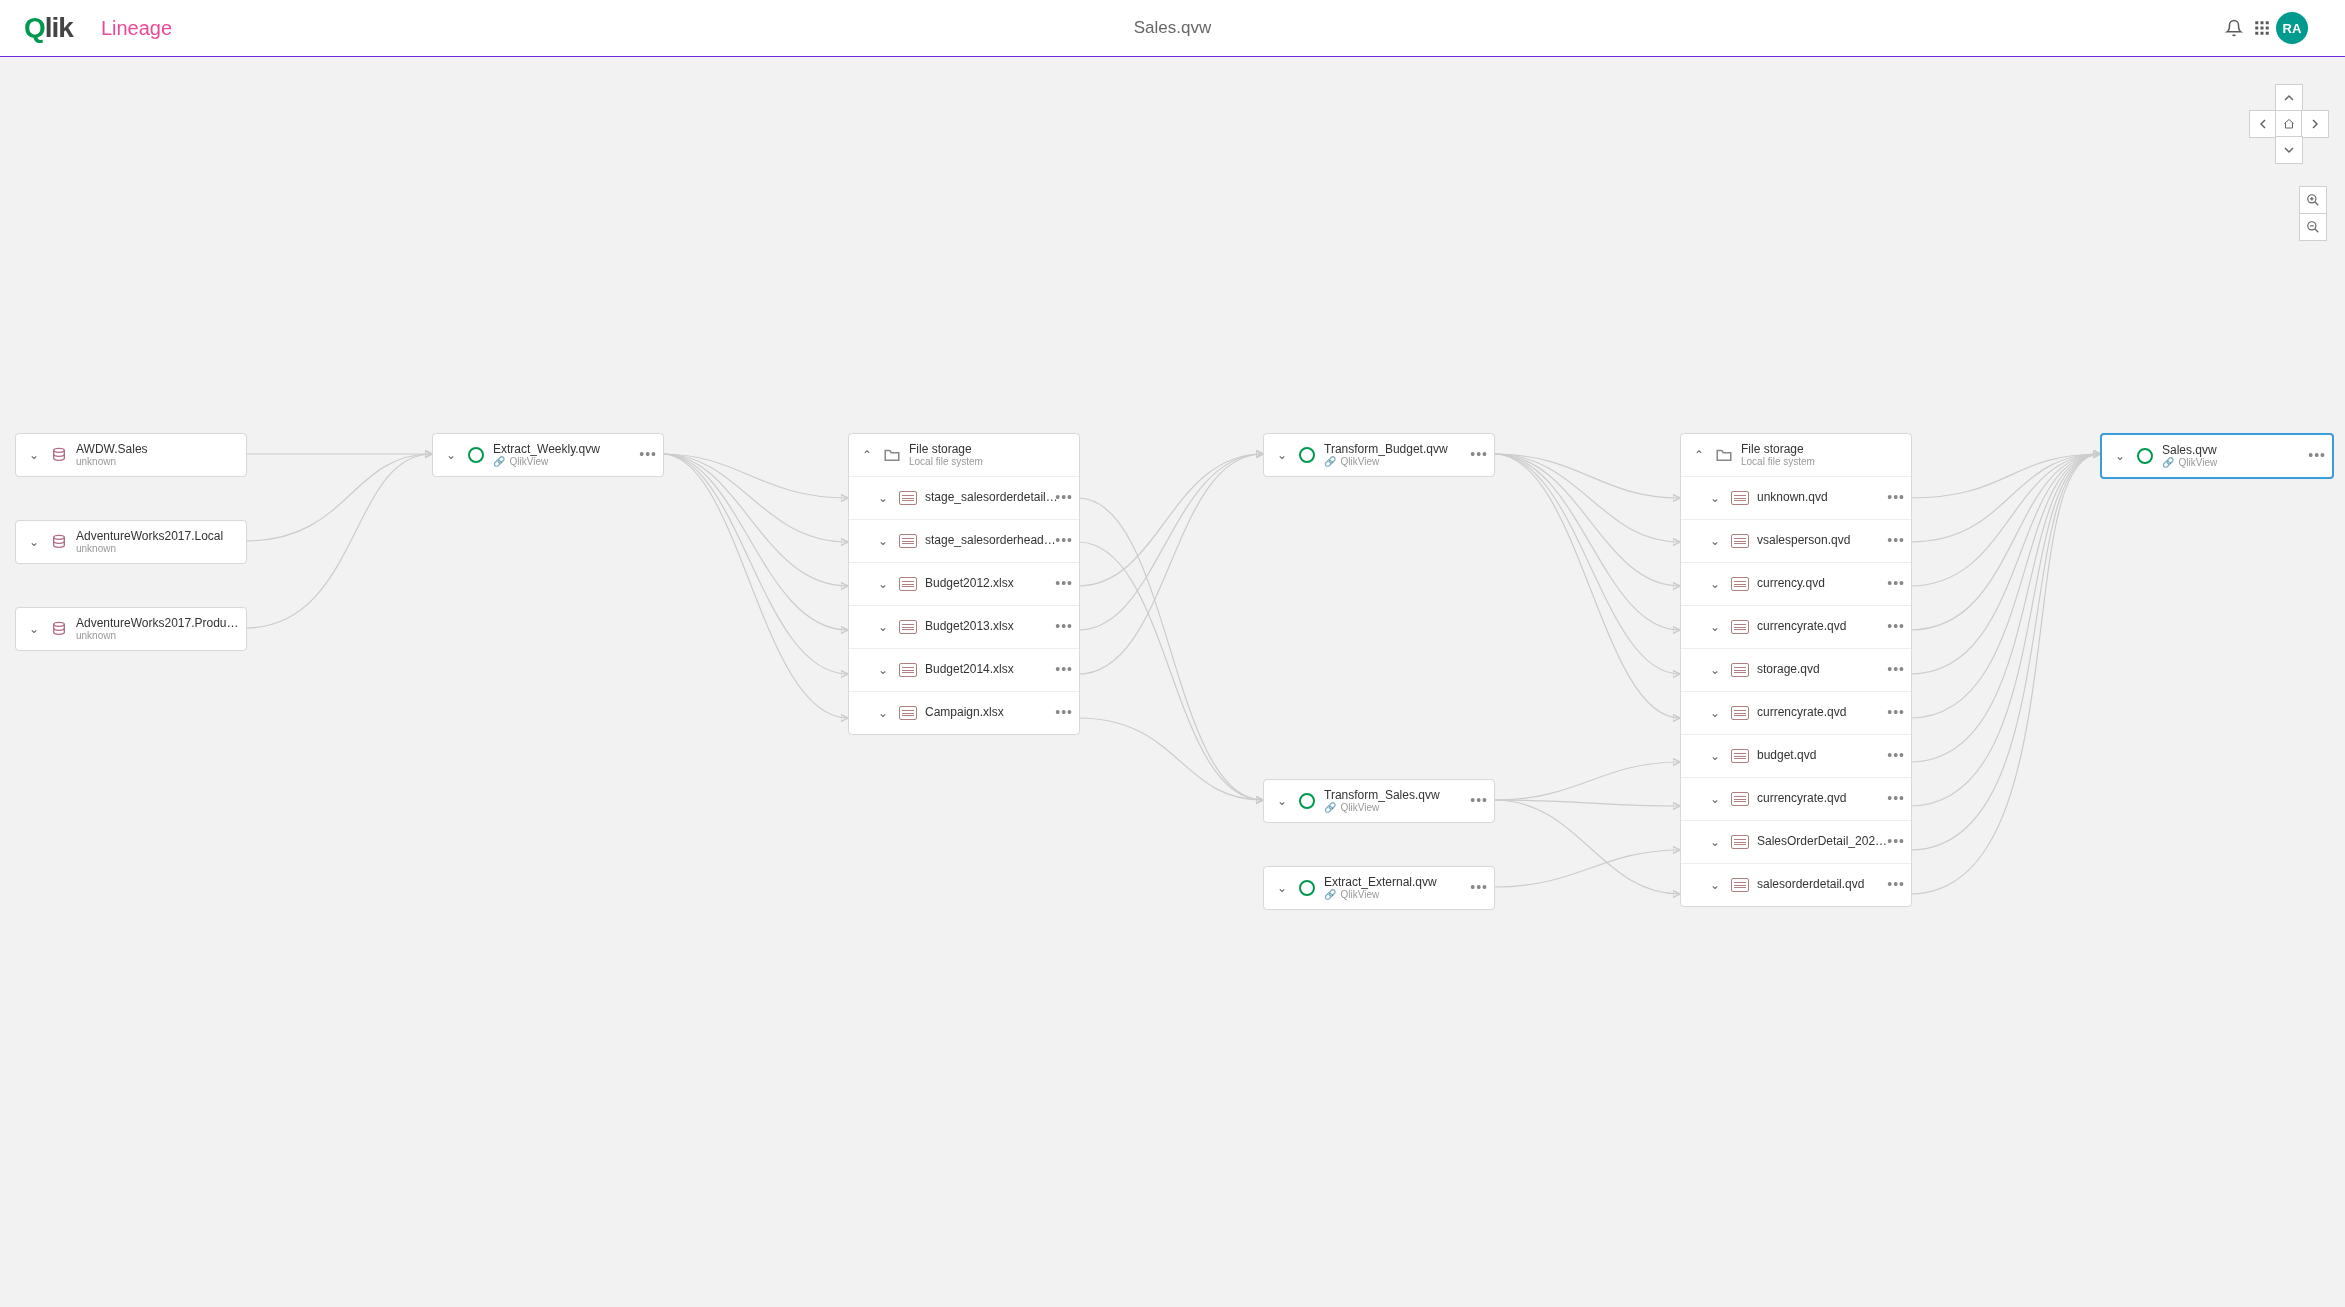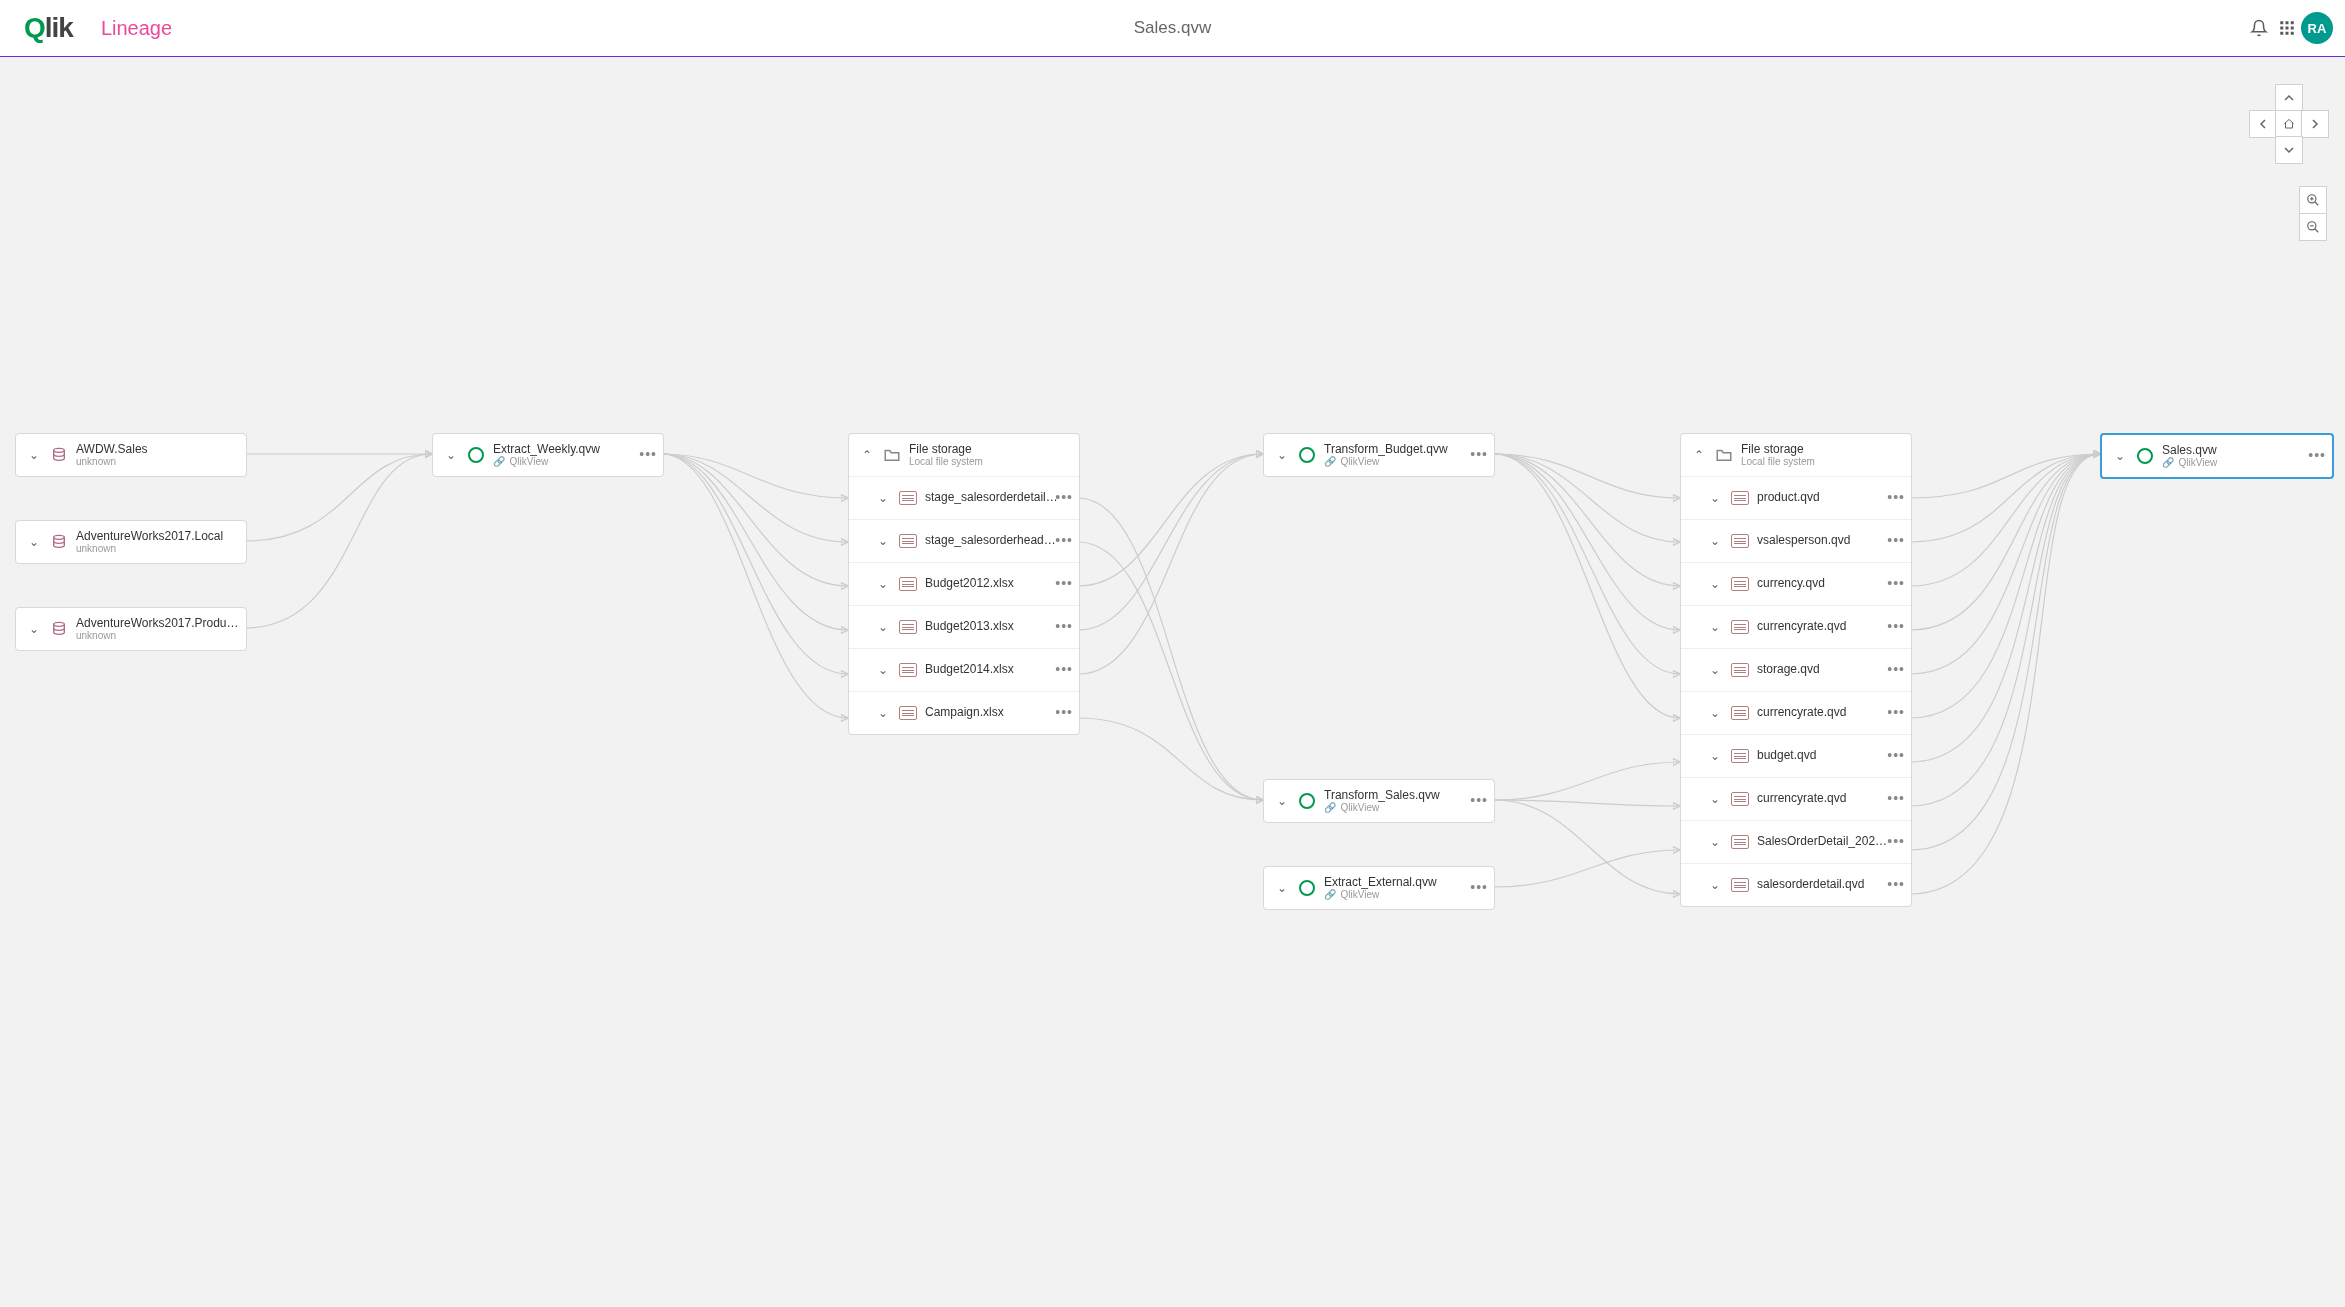--- a/index.html
+++ b/index.html
@@ -42,21 +42,21 @@
   .doc-title {
     position: absolute;
     left: 50%;
     transform: translateX(-50%);
     font-size: 17px;
     color: #666;
     font-weight: 500;
   }
   .header-right {
     position: absolute;
-    right: 12px;
+    right: 37px;
     display: flex;
     align-items: center;
   }
   .icon-btn {
     width: 28px; height: 28px;
     display: flex; align-items: center; justify-content: center;
     color: #5a5a5a;
     cursor: pointer;
   }
   .avatar {
@@ -587,21 +587,21 @@
     <div class="node-row">
         <span class="chev">⌄</span>
         <span class="node-icon">
           <span class="file-icon">
             <span class="l"></span>
             <span class="l"></span>
             <span class="l"></span>
           </span>
         </span>
         <div class="node-labels">
-          <span class="node-title">product.qvd</span>
+          <span class="node-title">unknown.qvd</span>
         </div>
         <span class="node-menu">•••</span>
       </div>
     <div class="node-row">
         <span class="chev">⌄</span>
         <span class="node-icon">
           <span class="file-icon">
             <span class="l"></span>
             <span class="l"></span>
             <span class="l"></span>

